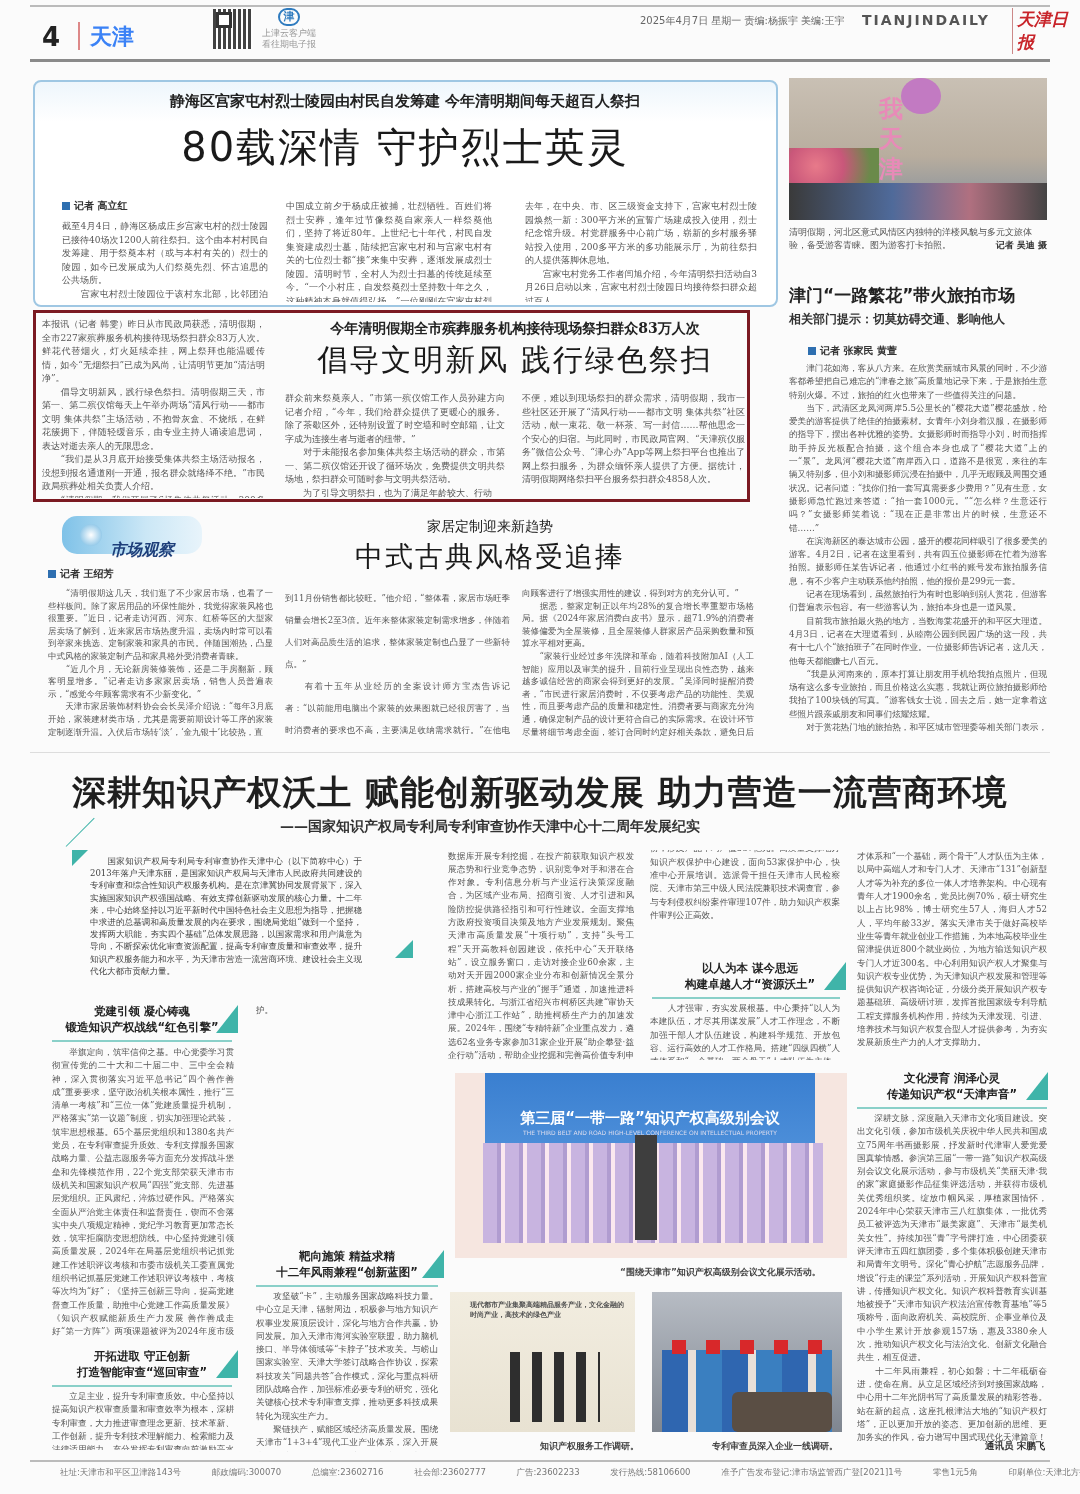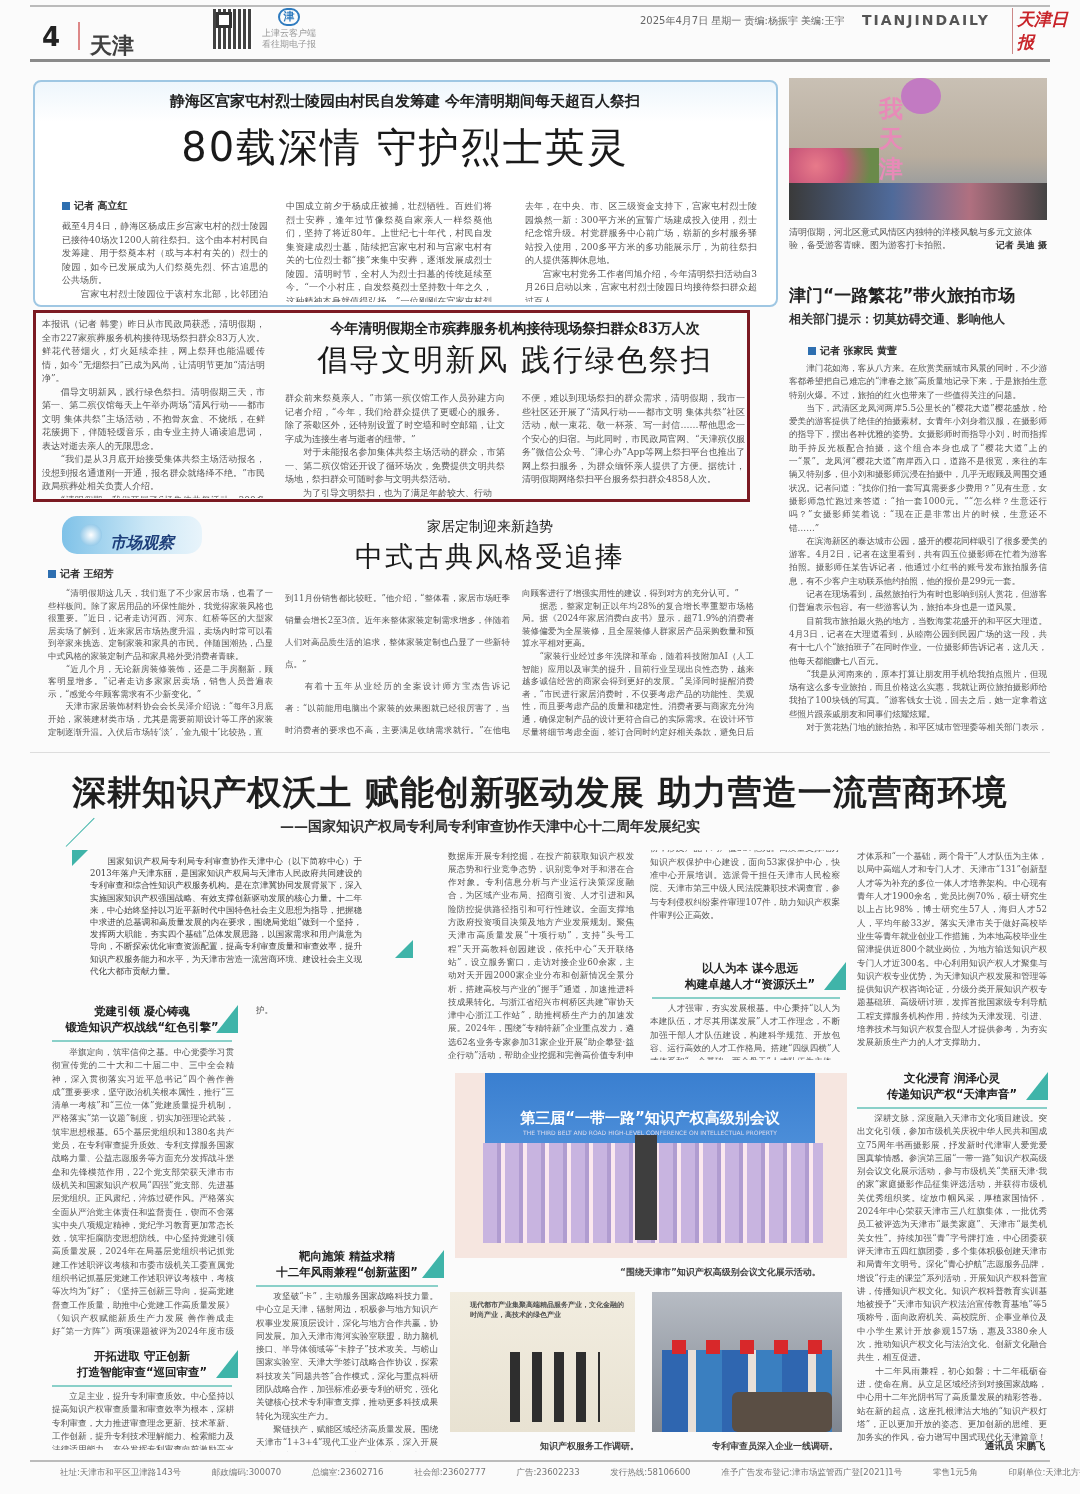--- a/index.html
+++ b/index.html
@@ -1,41 +1,41 @@
 <!DOCTYPE html>
 <html><head>
 <meta charset="utf-8">
 <style>
 *{box-sizing:border-box;margin:0;padding:0}
 body{width:1080px;height:1494px;background:#fbfbfb;font-family:"DejaVu Serif",serif;color:#4a4a4a;position:relative;overflow:hidden}
 .abs{position:absolute}
 .hr{position:absolute;left:30px;width:1020px;height:3px;background:#8a8a8a}
 .pnum{left:42px;top:22px;font:bold 26px "DejaVu Sans",sans-serif;color:#222}
 .psep{left:78px;top:22px;width:2px;height:28px;background:#d88}
-.pname{left:90px;top:31px;font:bold 22px "DejaVu Sans",sans-serif;color:#404040}
+.pname{left:90px;top:22px;font:bold 22px "DejaVu Sans",sans-serif;color:#3b82f6}
 .qr{left:213px;top:9px;width:40px;height:40px;background:
  repeating-linear-gradient(90deg,#222 0 3px,#fff 3px 5px),#222;opacity:.85}
 .qr::before{content:"";position:absolute;left:3px;top:3px;width:10px;height:10px;border:3px solid #111;background:#fff}
 .cloud{left:278px;top:8px;width:22px;height:18px;border:2px solid #2e7bbf;border-radius:10px;color:#2e7bbf;font:bold 11px "DejaVu Sans",sans-serif;text-align:center;line-height:14px}
 .cloudtxt{left:262px;top:28px;font:9px "DejaVu Sans",sans-serif;color:#999;line-height:11px;width:60px}
 .meta{left:640px;top:14px;font:10px "DejaVu Sans",sans-serif;color:#666}
 .brand{left:862px;top:12px;font:bold 14px "DejaVu Sans",sans-serif;letter-spacing:2px;color:#555}
 .logo{left:1012px;top:8px;font:italic bold 17px "DejaVu Serif",serif;color:#c8242a;border-left:1px solid #c88;padding-left:4px}
 .box1{left:33px;top:80px;width:745px;height:227px;border:2px solid #9fc7e3;border-radius:8px;background:linear-gradient(#eef6fc 0,#fff 40px)}
 .kicker{font-family:"DejaVu Serif",serif;font-weight:bold;color:#222;text-align:center;position:absolute}
 .bighead{font-family:"DejaVu Sans",sans-serif;color:#1a1a1a;text-align:center;position:absolute;letter-spacing:2px}
 .byline{position:absolute;font:bold 10px "DejaVu Sans",sans-serif;color:#333}
 .byline::before{content:"";display:inline-block;width:8px;height:8px;background:#2e6fb0;margin-right:4px;vertical-align:-1px}
 .col{position:absolute;font-size:9px;line-height:13.5px;color:#555;text-align:justify;overflow:hidden}
 .box2{left:33px;top:310px;width:717px;height:192px;border:3px solid #7b1a22}
 .photo{position:absolute;overflow:hidden}
 .caption{position:absolute;font-size:9px;line-height:13px;color:#555}
 .h3{position:absolute;font:bold 19px "DejaVu Sans",sans-serif;color:#222}
 .h3sub{position:absolute;font:bold 12px "DejaVu Serif",serif;color:#333}
-.section-badge{left:62px;top:516px;width:140px;height:38px;background:linear-gradient(90deg,#7fc2e8,#cbe7f6 60%,#e8f4fb);border-radius:15px;font:bold italic 16px "DejaVu Serif",serif;color:#1d3e7a;padding:17px 0 0 48px}
+.section-badge{left:62px;top:516px;width:140px;height:38px;background:linear-gradient(90deg,#7fc2e8,#cbe7f6 60%,#e8f4fb);border-radius:15px;font:bold italic 16px "DejaVu Serif",serif;color:#1d3e7a;padding:24px 0 0 48px}
 .section-badge::before{content:"";position:absolute;left:18px;top:8px;width:22px;height:22px;border-radius:50%;background:radial-gradient(#fff,#6ab4e0)}
 .ip-head{left:40px;top:770px;width:1000px;font:bold 34px "DejaVu Sans",sans-serif;color:#1f1f1f;text-align:center;letter-spacing:1px}
 .ip-sub{left:280px;top:818px;font:bold 14px "DejaVu Serif",serif;color:#333}
 .subhead{position:absolute;text-align:center;font:bold 11.5px "DejaVu Sans",sans-serif;color:#222;line-height:16px}
 .subhead::after{content:"";position:absolute;right:-6px;top:2px;border-left:22px solid transparent;border-bottom:28px solid #3fb4a9}
 .uline{position:absolute;height:2px;background:#3fb4a9;opacity:.6}
 .footer{left:60px;top:1467px;font:8.5px "DejaVu Sans",sans-serif;color:#777;white-space:nowrap}
 .footer span{margin-right:28px}
 </style>
 </head>

